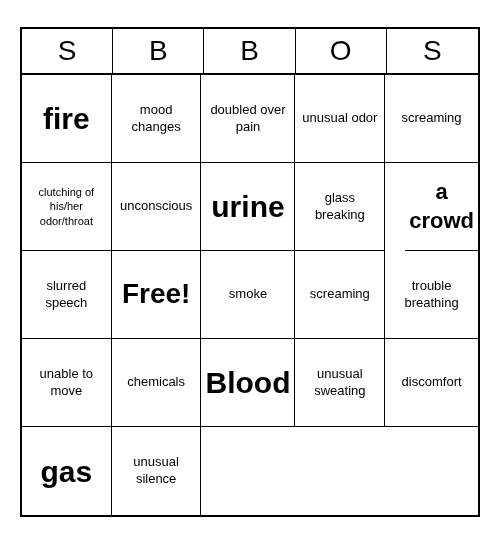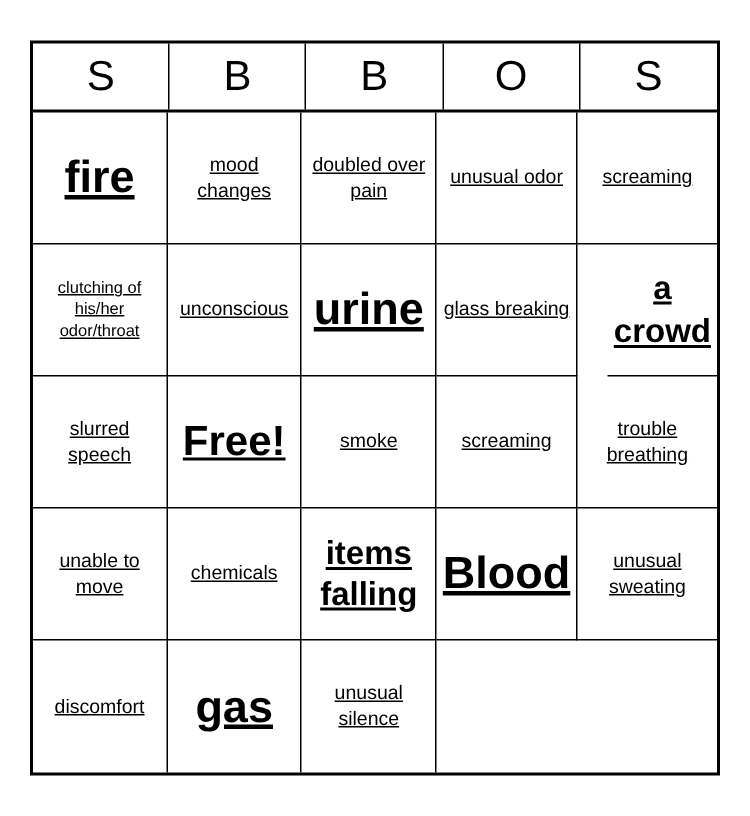--- a/index.html
+++ b/index.html
@@ -38,21 +38,20 @@
     }
 
     .header-cell:last-child {
       border-right: none;
     }
 
     .bingo-grid {
       display: grid;
       grid-template-columns: repeat(5, 1fr);
       grid-template-rows: repeat(5, 1fr);
-      text-decoration: underline;
     }
 
     .cell {
       border-right: 1px solid #000;
       border-bottom: 1px solid #000;
       min-height: 88px;
       display: flex;
       align-items: center;
       justify-content: center;
       text-align: center;
@@ -113,20 +112,19 @@
       <div class="cell cell-xlarge">urine</div>
       <div class="cell">glass breaking</div>
       <div class="cell cell-large">a crowd</div>
       <div class="cell">slurred speech</div>
       <div class="cell cell-free">Free!</div>
       <div class="cell">smoke</div>
       <div class="cell">screaming</div>
       <div class="cell">trouble breathing</div>
       <div class="cell">unable to move</div>
       <div class="cell">chemicals</div>
-      <div class="cell cell-items-falling">items falling</div>
       <div class="cell cell-xlarge">Blood</div>
       <div class="cell">unusual sweating</div>
       <div class="cell">discomfort</div>
       <div class="cell cell-xlarge">gas</div>
       <div class="cell">unusual silence</div>
     </div>
 </div>
 
 </body></html>

